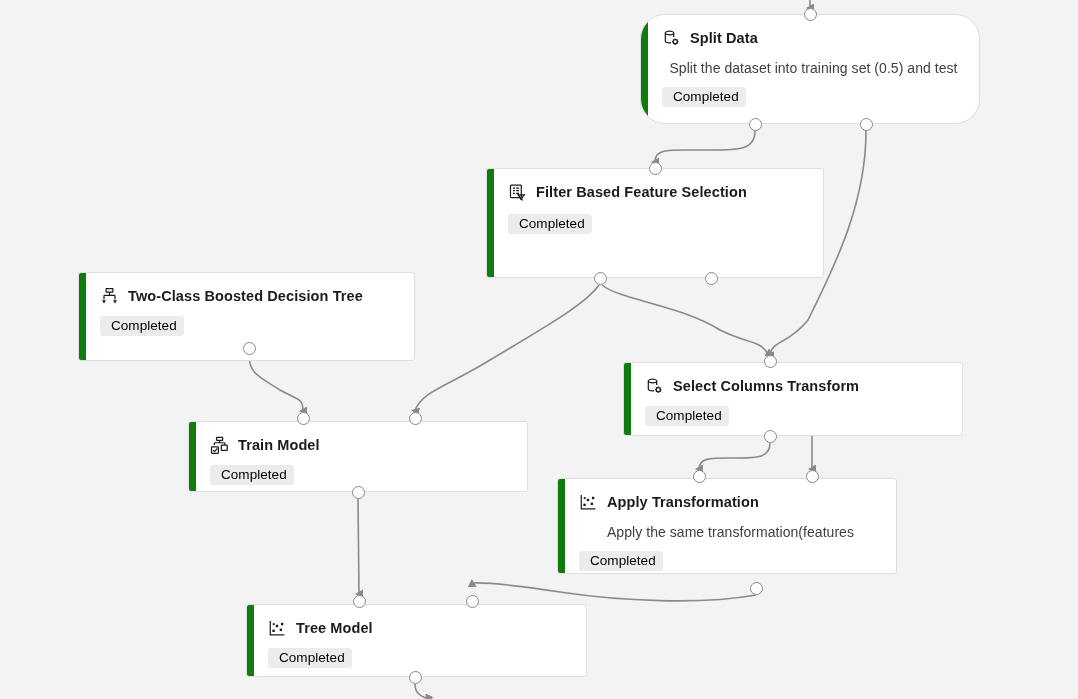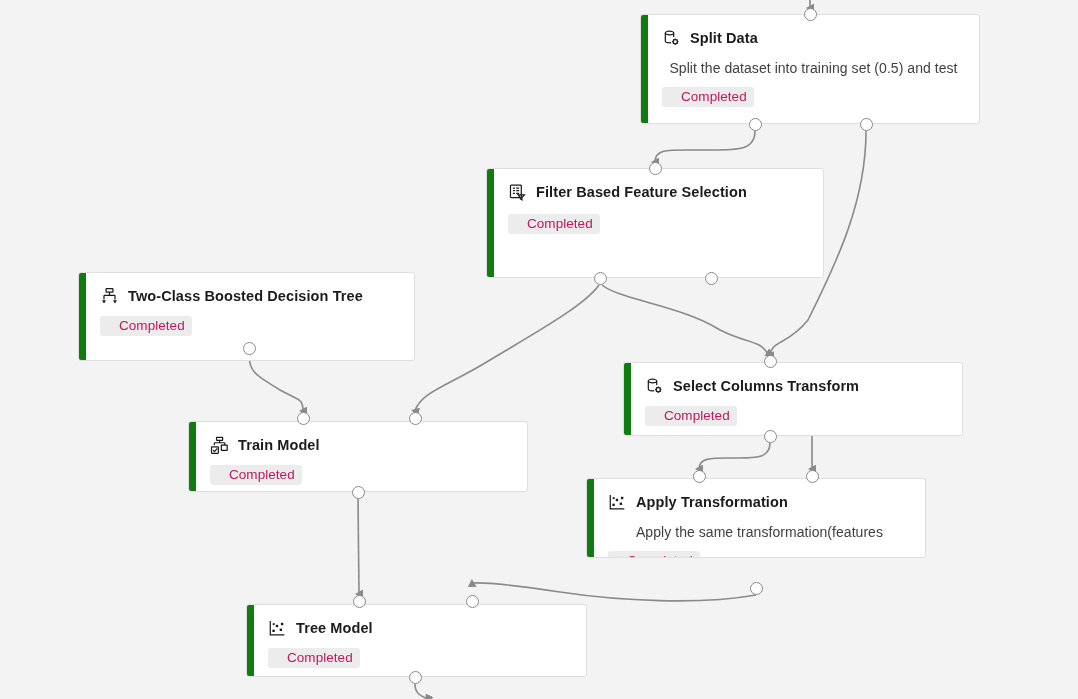--- a/index.html
+++ b/index.html
@@ -75,25 +75,25 @@
     margin-top: 11px;
     font-size: 14px;
     color: #404040;
     white-space: nowrap;
     letter-spacing: 0.05px;
     text-align: center;
   }
   .badge {
     display: inline-block;
     margin-top: 11px;
-    padding: 2px 7px 3px 19px;
+    padding: 2px 7px 3px 11px;
     background: #ececec;
     border-radius: 3px;
     font-size: 13.5px;
-    color: #be185d;
+    color: #000000;
     letter-spacing: 0.05px;
   }
   .badge-tight {
     margin-top: 9px;
   }
   .port {
     position: absolute;
     width: 13px;
     height: 13px;
     margin-left: -6.5px;
@@ -124,21 +124,21 @@
         <path d="M 249 355 C 249 375, 262 378, 280 390 C 298 400, 303 398, 303 411" marker-end="url(#arrow)" stroke="#8a8a8a"></path>
         <path d="M 770 443 C 770 460, 752 458, 730 458 C 710 458, 699 458, 699 469" marker-end="url(#arrow)" stroke="#8a8a8a"></path>
         <path d="M 812 420 L 812 469" marker-end="url(#arrow)" stroke="#8a8a8a"></path>
         <path d="M 358 499 L 359 594" marker-end="url(#arrow)" stroke="#8a8a8a"></path>
         <path d="M 756 595 C 700 605, 620 601, 560 592 C 520 586, 490 582, 472 583" marker-end="url(#arrow)" stroke="#8a8a8a"></path>
         <path d="M 415 684 C 415 694, 421 696, 428 699" marker-end="url(#arrow)" stroke="#8a8a8a"></path>
       </g>
   </svg>
 
   <div id="nodes-layer">
-      <div class="node" style="left: 640px; top: 14px; width: 340px; height: 110px;">
+      <div class="node" style="left: 640px; top: 14px; width: 340px; height: 110px; border-radius: 25px;">
         <div class="accent" style="background: rgb(16, 124, 16);"></div>
         <div class="node-body"><div class="node-head">
             <span style="display: flex;">
               <svg class="node-icon" viewBox="0 0 20 20">
                 <path stroke="#1b1b1b" fill="none" stroke-width="1.3" d="M3.5 4.2c0-1.1 2-1.9 4.4-1.9s4.4.8 4.4 1.9-2 1.9-4.4 1.9-4.4-.8-4.4-1.9z"></path>
                 <path stroke="#1b1b1b" fill="none" stroke-width="1.3" d="M3.5 4.2v8.4c0 1.1 2 1.9 4.4 1.9 .6 0 1.2-.05 1.7-.14"></path>
                 <path stroke="#1b1b1b" fill="none" stroke-width="1.3" d="M12.3 4.2v4.3"></path>
                 <circle stroke="#1b1b1b" fill="none" stroke-width="1.3" cx="14" cy="13.4" r="2.2"></circle>
                 <path stroke="#1b1b1b" fill="none" stroke-width="1.3" d="M14 10.1v1.1M14 15.6v1.1M10.7 13.4h1.1M16.2 13.4h1.1M11.7 11.1l.8.8M15.5 14.9l.8.8M16.3 11.1l-.8.8M12.5 14.9l-.8.8"></path>
               </svg>
@@ -197,21 +197,21 @@
                 <rect stroke="#1b1b1b" fill="none" stroke-width="1.3" x="6.9" y="1.4" width="6.4" height="3.1" rx="0.3"></rect>
                 <path stroke="#1b1b1b" fill="none" stroke-width="1.3" d="M10.1 4.5v2.6M4.6 7.1h11M4.6 7.1v2.4M15.6 7.1v2.4"></path>
                 <rect stroke="#1b1b1b" fill="none" stroke-width="1.3" x="11.9" y="9.5" width="6.2" height="5.6" rx="0.4"></rect>
                 <rect stroke="#1b1b1b" fill="none" stroke-width="1.3" x="1.6" y="11.4" width="7.2" height="6.8" rx="0.5"></rect>
                 <path stroke="#1b1b1b" fill="none" stroke-width="1.3" d="M3.2 14.8l1.5 1.6 3-3.4"></path>
               </svg>
             </span>
             <span class="node-title">Train Model</span>
           </div><div class="badge badge-tight">Completed</div></div>
       </div>
-      <div class="node" style="left: 586px; top: 478px; width: 340px; height: 80px;">
+      <div class="node" style="left: 557px; top: 478px; width: 340px; height: 96px;">
         <div class="accent" style="background: rgb(16, 124, 16);"></div>
         <div class="node-body"><div class="node-head">
             <span style="display: flex;">
               <svg class="node-icon" viewBox="0 0 20 20">
                 <path stroke="#1b1b1b" fill="none" stroke-width="1.3" d="M2.4 2.2v14.4h14.8"></path>
                 <rect fill="#1b1b1b" x="4.6" y="11.2" width="2.5" height="2.5"></rect>
                 <rect fill="#1b1b1b" x="8.2" y="6.1" width="2.5" height="2.5"></rect>
                 <rect fill="#1b1b1b" x="12.3" y="10.1" width="2.5" height="2.5"></rect>
                 <rect fill="#1b1b1b" x="13.6" y="4.0" width="2.5" height="2.5"></rect>
                 <rect fill="#1b1b1b" x="5.0" y="4.4" width="2.0" height="2.0"></rect>

